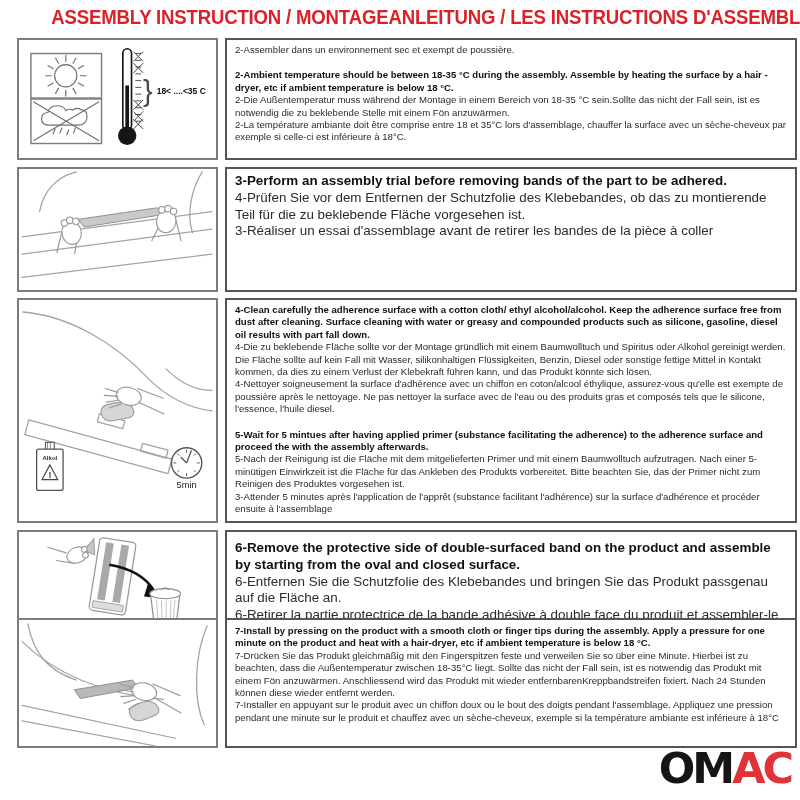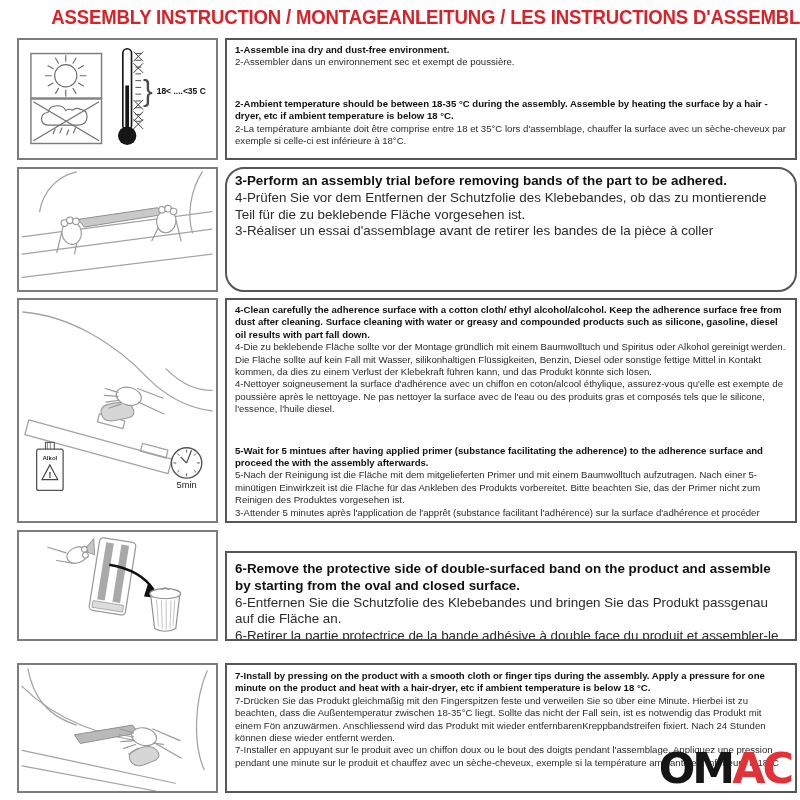--- a/index.html
+++ b/index.html
@@ -2,32 +2,32 @@
 <html><head>
 <meta charset="utf-8">
 <style>
   html,body{margin:0;padding:0;width:800px;height:800px;background:#fff;overflow:hidden;
     font-family:"Liberation Sans",sans-serif;color:#222;position:relative;}
   .title-wrap{position:absolute;top:5px;left:0;width:800px;text-align:center;}
   .title{display:inline-block;white-space:nowrap;font-size:21px;font-weight:bold;
     letter-spacing:-0.2px;color:#da2128;transform:scaleX(0.885);transform-origin:center top;}
   .row{position:absolute;left:17px;width:780px;}
   .r1{top:38px;height:122px;} .r2{top:167px;height:125px;} .r3{top:298px;height:225px;}
-  .r4{top:530px;height:111px;} .r5{top:663px;height:130px;}
+  .r4{top:530px;height:111px;} .r5{top:618px;height:130px;}
   .illus{position:absolute;left:0;top:0;bottom:0;width:201px;border:2px solid #7c7c7c;
     background:#fff;box-sizing:border-box;}
   .illus svg{width:100%;height:100%;display:block;}
   .textbox{position:absolute;left:208px;right:0;top:0;bottom:0;border:2px solid #565656;
     background:#fff;box-sizing:border-box;padding:4px 8px 0 8px;overflow:hidden;}
   .step{font-size:9.6px;line-height:12.4px;color:#2b2b2b;}
-  .step + .step{margin-top:29px;}
+  .step + .step{margin-top:13px;}
   .step .en{font-weight:bold;color:#111;}
   .big .step{font-size:13.4px;line-height:16.8px;}
-  .r2 .textbox{border-radius:19px;}
-  .r4 .textbox{padding-top:8px;margin-top:21px;}
+  .r2 .textbox{}
+  .r4 .textbox{padding-top:8px;}
   .r5 .textbox{padding-top:5px;}
   .art{fill:none;stroke:#a3a3a3;stroke-width:1.3;stroke-linecap:round;stroke-linejoin:round;}
   .hand{fill:#fff;stroke:#9a9a9a;stroke-width:1.2;stroke-linecap:round;stroke-linejoin:round;}
   .ibox{fill:#fff;stroke:#7d7d7d;stroke-width:1.5;}
   .logo{position:absolute;right:9px;top:747px;font-size:43px;font-weight:bold;
     letter-spacing:-3px;line-height:1;font-family:"DejaVu Sans",sans-serif;}
   .logo .lb{color:#151515;} .logo .lr{color:#e13238;}
 </style>
 </head>
 <body>
@@ -89,25 +89,25 @@
             <path d="M117,74 L127,84 M127,74 L117,84"></path>
           <path d="M117,82 L127,92 M127,82 L117,92"></path>
         </g>
         <text x="127" y="63" font-size="30" fill="#4a4a4a">}</text>
         <text x="141" y="56" font-size="8.8" font-weight="bold" fill="#111">18&lt; ....&lt;35 C</text>
       </g>
     </svg>
   </div>
   <div class="textbox">
     <div class="step">
-      <div class="en">1-Assemble ina dry and dust-free environment.</div>
       <div class="ln">2-Assembler dans un environnement sec et exempt de poussière.</div>
     </div>
     <div class="step">
       <div class="en">2-Ambient temperature should be between 18-35 °C  during the assembly. Assemble by heating the surface by a hair -dryer, etc if ambient temperature is below 18 °C.</div>
+      <div class="ln">2-Die Außentemperatur muss während der Montage in einem Bereich von 18-35 °C  sein.Sollte das nicht der Fall sein, ist es notwendig die zu beklebende Stelle mit einem Fön anzuwärmen.</div>
       <div class="ln">2-La température ambiante doit être comprise entre 18 et 35°C lors d'assemblage, chauffer la surface avec un sèche-cheveux par exemple si celle-ci est inférieure à 18°C.</div>
     </div>
   </div>
 </div>
 
 <div class="row r2">
   <div class="illus">
     <svg viewBox="0 0 201 125">
       <path class="art" d="M58,3 C38,8 24,22 20,44"></path>
       <path class="art" d="M188,3 C176,22 172,48 178,66"></path>

